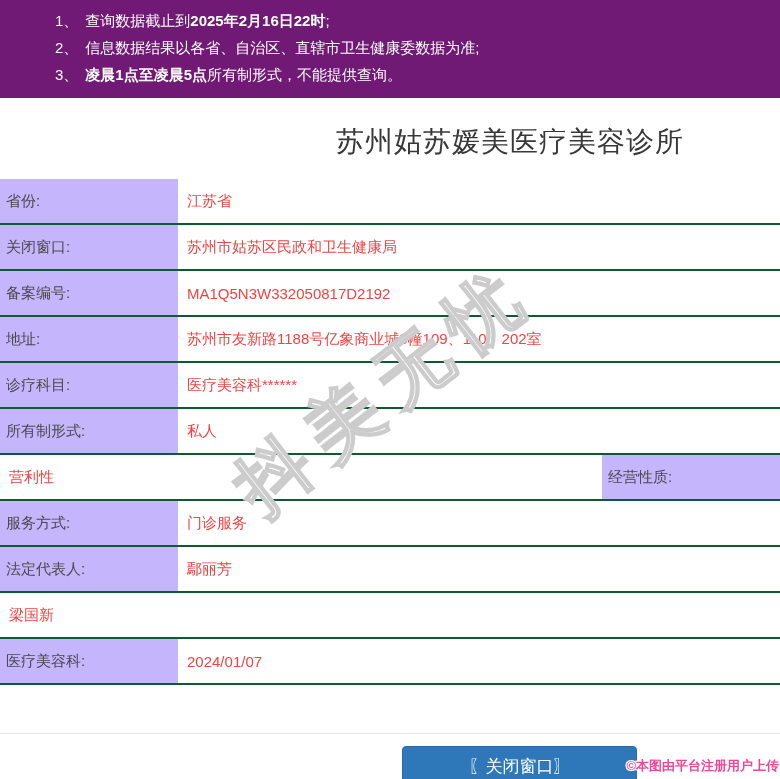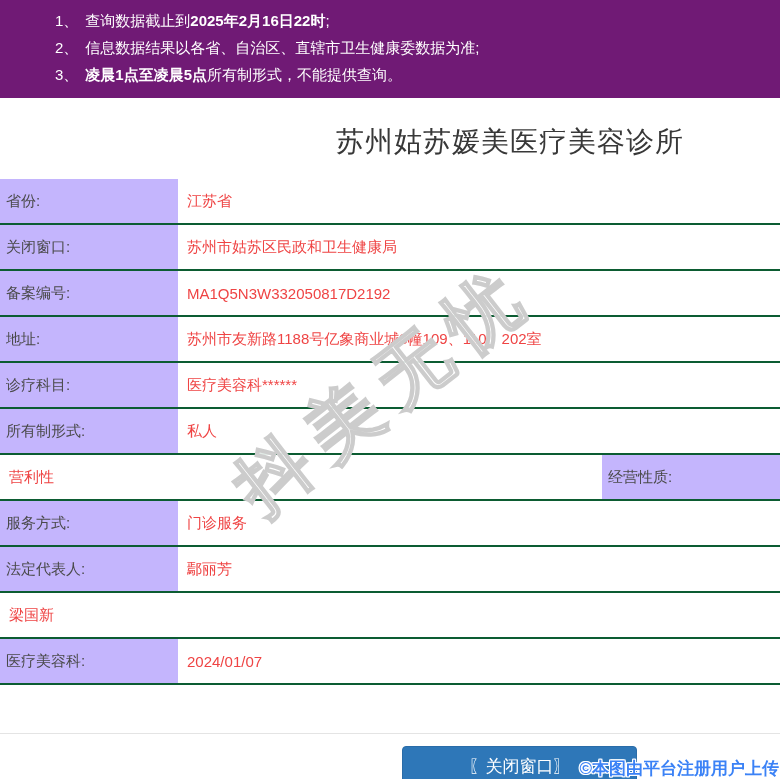--- a/index.html
+++ b/index.html
@@ -54,21 +54,21 @@
   }
   .close-btn{
     position:absolute;left:402px;top:746px;width:235px;height:42px;
     background:#2e77b8;border:1px solid #2a6ca8;border-radius:4px;
     color:#ffffff;font-size:17px;text-align:center;line-height:38px;
     font-family:"Liberation Sans","DejaVu Sans",sans-serif;
     cursor:pointer;padding:0;
   }
   .copyright{
     position:absolute;right:1px;top:757px;
-    font-size:17px;font-weight:bold;color:#3b82f6;white-space:nowrap;
+    font-size:13px;font-weight:bold;color:#ec4899;white-space:nowrap;
     text-shadow:-1px -1px 0 #fff,1px -1px 0 #fff,-1px 1px 0 #fff,1px 1px 0 #fff,
                 0 -1px 0 #fff,0 1px 0 #fff,-1px 0 0 #fff,1px 0 0 #fff;
     z-index:10;
   }
 </style>
 </head>
 <body>
 
 <div class="notice">
   <div class="notice-line">

